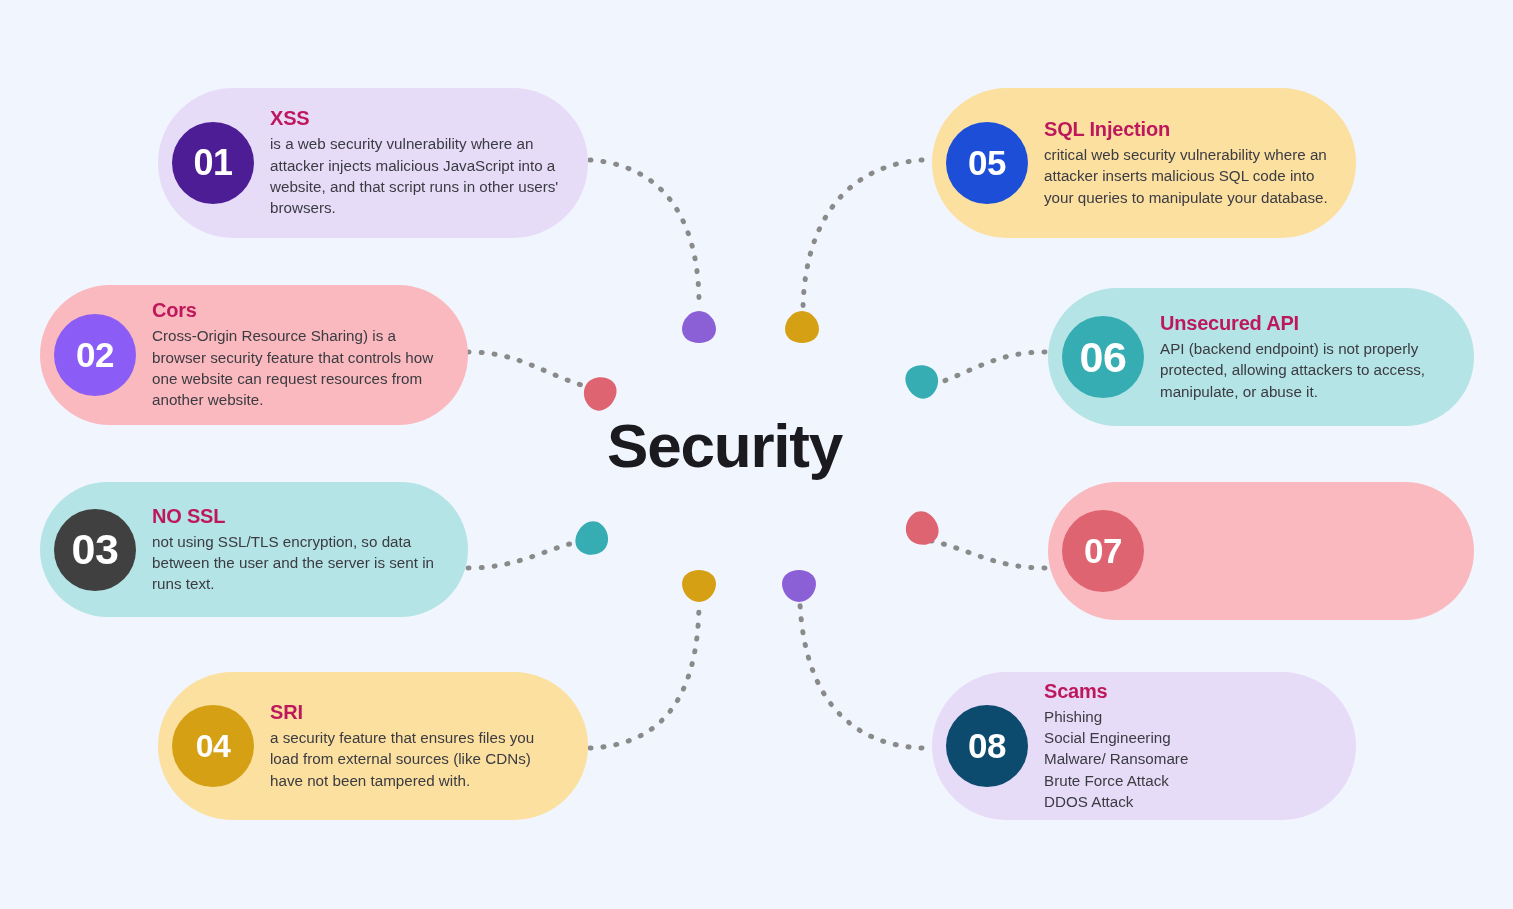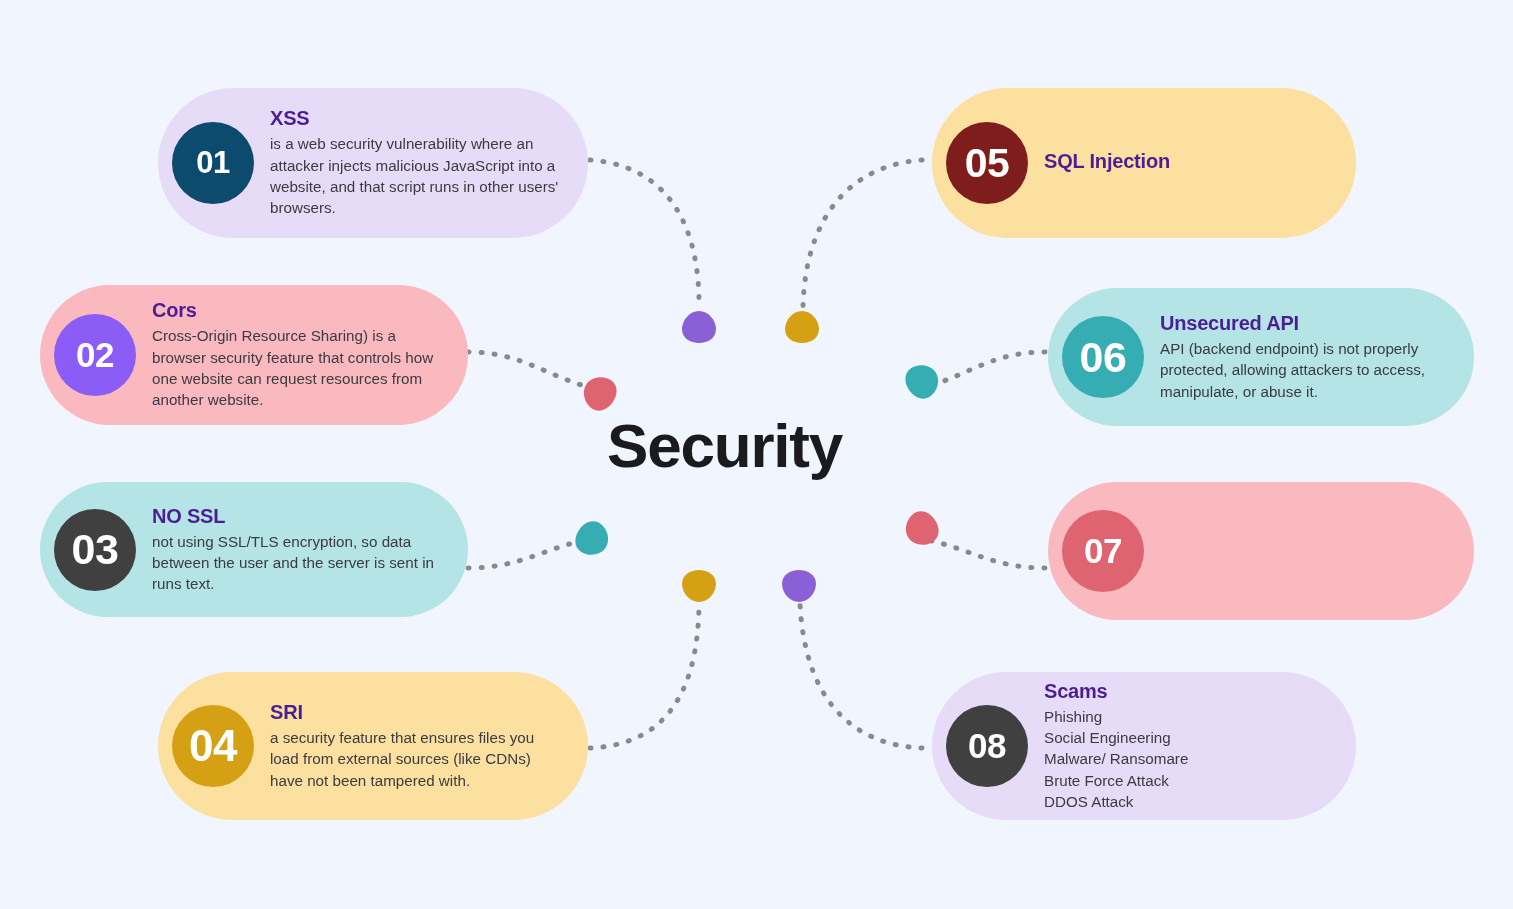--- a/index.html
+++ b/index.html
@@ -50,21 +50,21 @@
     font-weight: 700;
     letter-spacing: -0.5px;
   }
   .card-text {
     padding-left: 16px;
     padding-right: 8px;
   }
   .card-title {
     font-weight: 700;
     font-size: 20px;
-    color: #4c1d95;
+    color: #be185d;
     margin: 0 0 3px 0;
     letter-spacing: -0.2px;
   }
   .card-body {
     font-size: 15.2px;
     line-height: 21.3px;
     color: #3b3b42;
     margin: 0;
     white-space: pre-line;
   }
@@ -114,21 +114,21 @@
     <g transform="translate(699,588) rotate(180)">
       <path d="M 0 -14 C 9 -14 17 -5 17 4 C 17 13 9 18 0 18 C -9 18 -17 13 -17 4 C -17 -5 -9 -14 0 -14 Z" fill="#d6a015"></path>
     </g>
     <g transform="translate(799,588) rotate(180)">
       <path d="M 0 -14 C 9 -14 17 -5 17 4 C 17 13 9 18 0 18 C -9 18 -17 13 -17 4 C -17 -5 -9 -14 0 -14 Z" fill="#8b5fd6"></path>
     </g>
   </svg>
 
   <div class="card" style="left:158px; top:88px; width:430px; height:150px; background:#e7dcf8; border-radius:75px;">
     <div class="card-inner">
-      <div class="badge" style="width:82px; height:82px; background:#0c4a6e; font-size:31px;">01</div>
+      <div class="badge" style="width:82px; height:82px; background:#4c1d95; font-size:36px;">01</div>
       <div class="card-text">
         <div class="card-title">XSS</div>
         <div class="card-body"> is a web security vulnerability where an attacker injects malicious JavaScript into a website, and that script runs in other users' browsers.</div>
       </div>
     </div>
   </div>
 
   <div class="card" style="left:40px; top:285px; width:428px; height:140px; background:#fab9be; border-radius:70px;">
     <div class="card-inner">
       <div class="badge" style="width:82px; height:82px; background:#8b5cf6; font-size:35px;">02</div>
@@ -144,33 +144,34 @@
       <div class="badge" style="width:82px; height:82px; background:#404040; font-size:43px;">03</div>
       <div class="card-text">
         <div class="card-title">NO SSL</div>
         <div class="card-body"> not using SSL/TLS encryption, so data between the user and the server is sent in runs text.</div>
       </div>
     </div>
   </div>
 
   <div class="card" style="left:158px; top:672px; width:430px; height:148px; background:#fbe0a0; border-radius:74px;">
     <div class="card-inner">
-      <div class="badge" style="width:82px; height:82px; background:#d6a015; font-size:44px;">04</div>
+      <div class="badge" style="width:82px; height:82px; background:#d6a015; font-size:32px;">04</div>
       <div class="card-text">
         <div class="card-title">SRI</div>
         <div class="card-body">a security feature that ensures files you load from external sources (like CDNs) have not been tampered with.</div>
       </div>
     </div>
   </div>
 
   <div class="card" style="left:932px; top:88px; width:424px; height:150px; background:#fbe0a0; border-radius:75px;">
     <div class="card-inner">
-      <div class="badge" style="width:82px; height:82px; background:#7f1d1d; font-size:41px;">05</div>
+      <div class="badge" style="width:82px; height:82px; background:#1d4ed8; font-size:35px;">05</div>
       <div class="card-text">
         <div class="card-title">SQL Injection</div>
+        <div class="card-body">critical web security vulnerability where an attacker inserts malicious SQL code into your queries to manipulate your database.</div>
       </div>
     </div>
   </div>
 
   <div class="card" style="left:1048px; top:288px; width:426px; height:138px; background:#b4e4e5; border-radius:69px;">
     <div class="card-inner">
       <div class="badge" style="width:82px; height:82px; background:#35adb3; font-size:43px;">06</div>
       <div class="card-text">
         <div class="card-title">Unsecured API</div>
         <div class="card-body">API (backend endpoint) is not properly protected, allowing attackers to access, manipulate, or abuse it.</div>
@@ -179,21 +180,21 @@
   </div>
 
   <div class="card" style="left:1048px; top:482px; width:426px; height:138px; background:#fab9be; border-radius:69px;">
     <div class="card-inner">
       <div class="badge" style="width:82px; height:82px; background:#df6472; font-size:35px;text-align:center;">07</div>
     </div>
   </div>
 
   <div class="card" style="left:932px; top:672px; width:424px; height:148px; background:#e7dcf8; border-radius:74px;">
     <div class="card-inner">
-      <div class="badge" style="width:82px; height:82px; background:#404040; font-size:35px;">08</div>
+      <div class="badge" style="width:82px; height:82px; background:#0c4a6e; font-size:35px;">08</div>
       <div class="card-text">
         <div class="card-title">Scams</div>
         <div class="card-body">Phishing
 Social Engineering
 Malware/ Ransomare
 Brute Force Attack
 DDOS Attack</div>
       </div>
     </div>
   </div>

